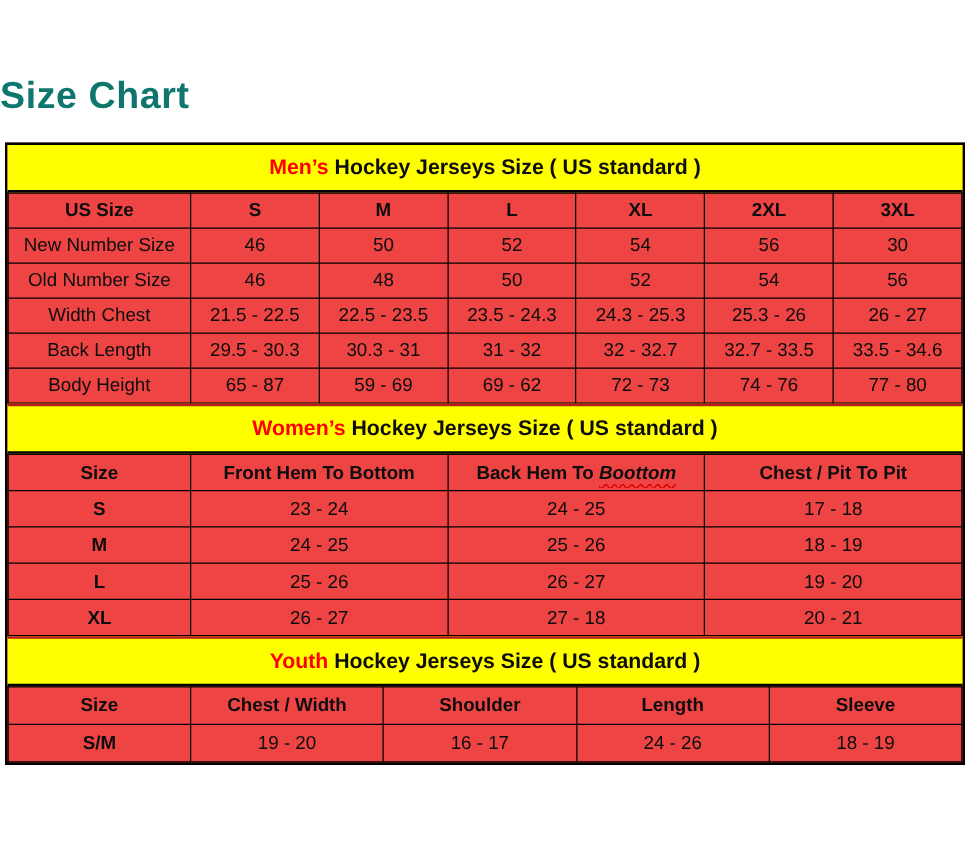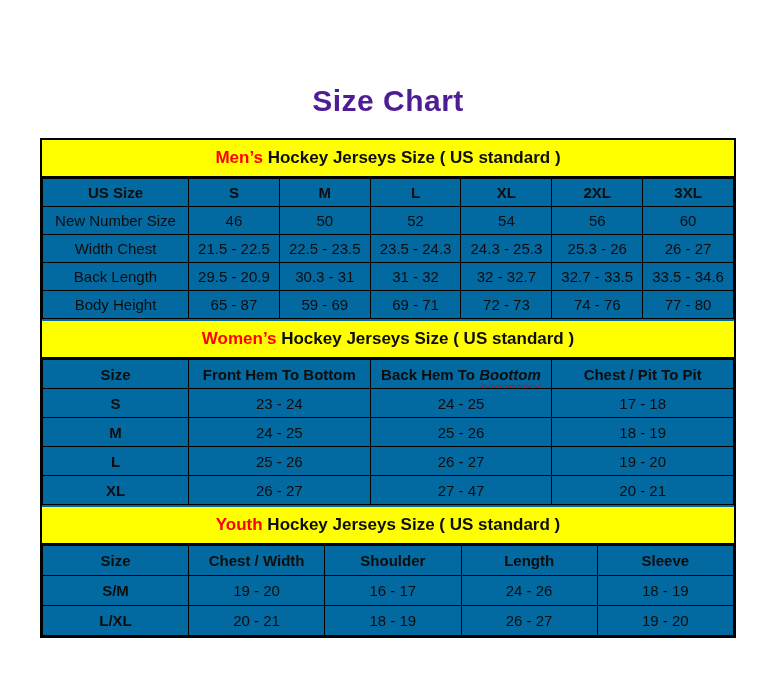--- a/index.html
+++ b/index.html
@@ -6,38 +6,37 @@
     margin: 0;
     padding: 0;
     background: #ffffff;
     width: 776px;
     height: 692px;
     overflow: hidden;
     font-family: "Liberation Sans", "DejaVu Sans", sans-serif;
     color: #0d0d0d;
   }
   .page-title {
-    padding-top: 84px;
-    text-align: center;
+    padding-top: 60px;
     font-size: 30px;
     font-weight: 700;
-    color: #4c1d95;
+    color: #0f766e;
     letter-spacing: 0.5px;
   }
   .chart {
-    width: 696px;
+    width: 768px;
     margin: 20px auto 0 auto;
     border: 2px solid #000000;
     box-sizing: border-box;
-    background: #0369a1;
+    background: #ef4444;
   }
   .band {
     height: 36px;
     background: #ffff00;
-    border-top: 2px solid #0369a1;
+    border-top: 2px solid #b91c1c;
     border-bottom: 2px solid #000000;
     display: flex;
     align-items: center;
     justify-content: center;
     font-size: 17px;
     font-weight: 700;
     white-space: pre;
   }
   section:first-child .band { border-top: none; }
   .band .hl { color: #ff0000; }
@@ -102,45 +101,54 @@
           </tr>
         </thead>
         <tbody>
           <tr>
             <td class="row-label">New Number Size</td>
             <td>46</td>
             <td>50</td>
             <td>52</td>
             <td>54</td>
             <td>56</td>
-            <td>60</td>
+            <td>30</td>
+          </tr>
+          <tr>
+            <td class="row-label">Old Number Size</td>
+            <td>46</td>
+            <td>48</td>
+            <td>50</td>
+            <td>52</td>
+            <td>54</td>
+            <td>56</td>
           </tr>
           <tr>
             <td class="row-label">Width Chest</td>
             <td>21.5 - 22.5</td>
             <td>22.5 - 23.5</td>
             <td>23.5 - 24.3</td>
             <td>24.3 - 25.3</td>
             <td>25.3 - 26</td>
             <td>26 - 27</td>
           </tr>
           <tr>
             <td class="row-label">Back Length</td>
-            <td>29.5 - 20.9</td>
+            <td>29.5 - 30.3</td>
             <td>30.3 - 31</td>
             <td>31 - 32</td>
             <td>32 - 32.7</td>
             <td>32.7 - 33.5</td>
             <td>33.5 - 34.6</td>
           </tr>
           <tr>
             <td class="row-label">Body Height</td>
             <td>65 - 87</td>
             <td>59 - 69</td>
-            <td>69 - 71</td>
+            <td>69 - 62</td>
             <td>72 - 73</td>
             <td>74 - 76</td>
             <td>77 - 80</td>
           </tr>
         </tbody>
       </table>
   </section>
 
   <section>
     <div class="band"><span class="hl">Women’s</span><span> Hockey Jerseys Size ( US standard )</span></div>
@@ -174,21 +182,21 @@
           </tr>
           <tr>
             <td class="row-label">L</td>
             <td>25 - 26</td>
             <td>26 - 27</td>
             <td>19 - 20</td>
           </tr>
           <tr>
             <td class="row-label">XL</td>
             <td>26 - 27</td>
-            <td>27 - 47</td>
+            <td>27 - 18</td>
             <td>20 - 21</td>
           </tr>
         </tbody>
       </table>
   </section>
 
   <section>
     <div class="band"><span class="hl">Youth</span><span> Hockey Jerseys Size ( US standard )</span></div>
     <table class="sec-2">
         <colgroup>
@@ -208,24 +216,17 @@
           </tr>
         </thead>
         <tbody>
           <tr>
             <td class="row-label">S/M</td>
             <td>19 - 20</td>
             <td>16 - 17</td>
             <td>24 - 26</td>
             <td>18 - 19</td>
           </tr>
-          <tr>
-            <td class="row-label">L/XL</td>
-            <td>20 - 21</td>
-            <td>18 - 19</td>
-            <td>26 - 27</td>
-            <td>19 - 20</td>
-          </tr>
         </tbody>
       </table>
   </section>
 
 </div>
 
 </body></html>

